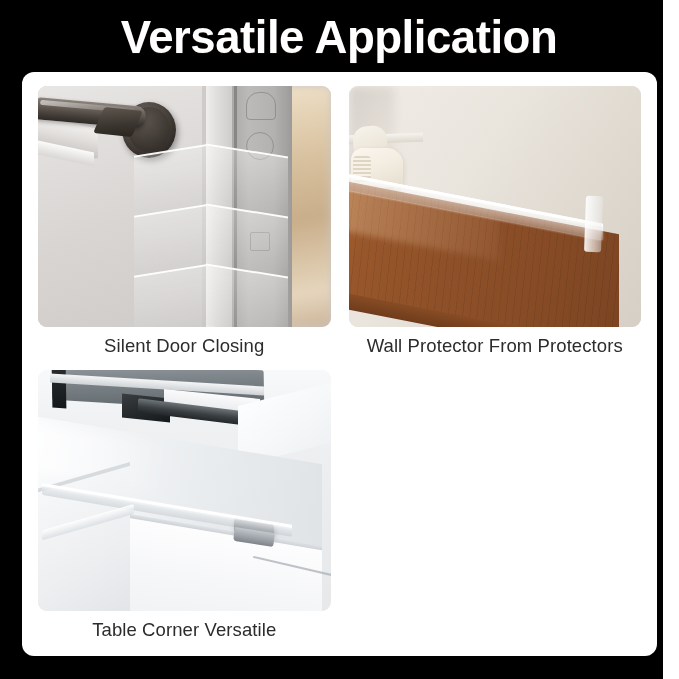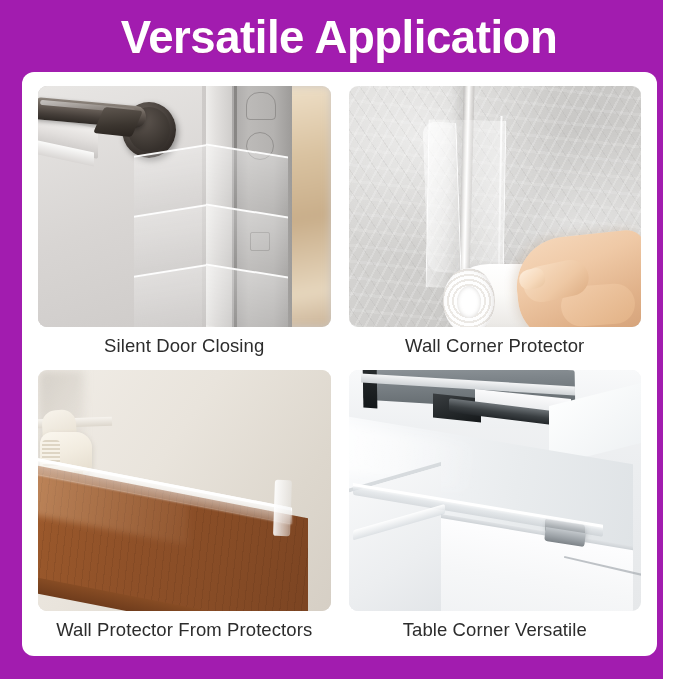--- a/index.html
+++ b/index.html
@@ -8,21 +8,21 @@
     background: #ffffff;
   }
   body {
     font-family: "Liberation Sans", sans-serif;
   }
 
   .poster {
     position: relative;
     width: 663px;
     height: 679px;
-    background: #a21caf;
+    background: #000000;
     overflow: hidden;
     box-sizing: border-box;
   }
 
   
   .title-bar {
     position: absolute;
     left: 0;
     top: 0;
     width: 679px;
@@ -583,38 +583,20 @@
             <div class="gside"></div>
           </div>
           <div class="guard g3">
             <div class="gface"></div>
             <div class="gside"></div>
           </div>
         </div>
         <div class="caption">Silent Door Closing</div>
       </div>
 
-      <div class="cell">
-        <div class="photo p2">
-          <div class="tex"></div>
-          <div class="p2-ridge-sh"></div>
-          <div class="p2-ridge"></div>
-          <div class="p2-tape"></div>
-          <div class="p2-tape-edge"></div>
-          <div class="p2-tape-lift"></div>
-          <div class="p2-roll"></div>
-          <div class="p2-roll-face"></div>
-          <div class="p2-roll-core"></div>
-          <div class="p2-hand"></div>
-          <div class="p2-finger2"></div>
-          <div class="p2-finger1"></div>
-          <div class="p2-nail"></div>
-        </div>
-        <div class="caption">Wall Corner Protector</div>
-      </div>
 
       <div class="cell">
         <div class="photo p3">
           <div class="p3-wall"></div>
           <div class="p3-wall-shadow"></div>
           <div class="p3-baseboard"></div>
           <div class="p3-dev-top"></div>
           <div class="p3-dev"></div>
           <div class="p3-dev-grill"></div>
           <div class="p3-dev-leg1"></div>

